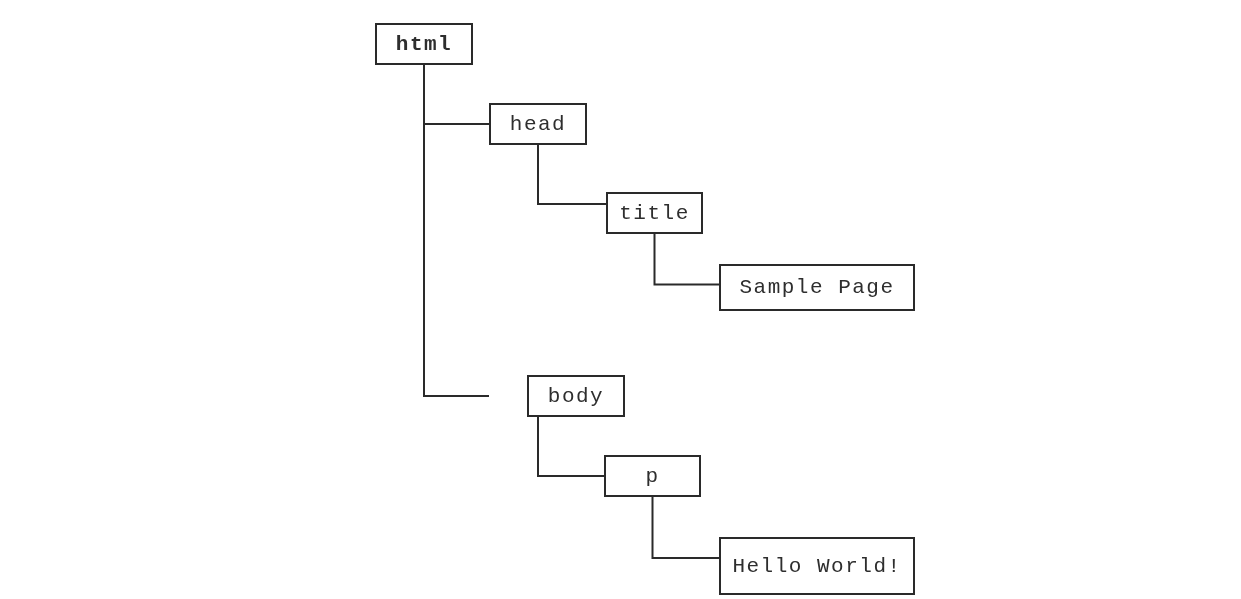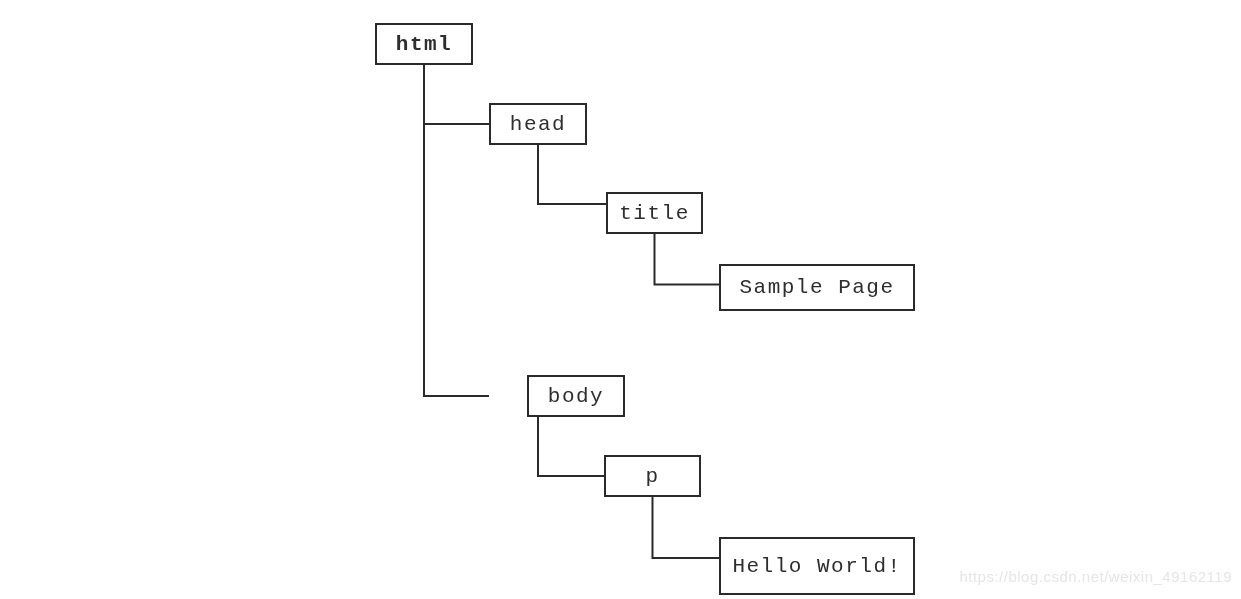--- a/index.html
+++ b/index.html
@@ -65,14 +65,13 @@
     </svg>
   <div id="nodes">
       <div class="node" style="left: 375px; top: 23px; width: 98px; height: 42px; font-weight: bold;">html</div>
       <div class="node" style="left: 489px; top: 103px; width: 98px; height: 42px;">head</div>
       <div class="node" style="left: 606px; top: 183px; width: 97px; height: 42px; margin-top: 9px;">title</div>
       <div class="node" style="left: 719px; top: 264px; width: 196px; height: 47px;">Sample Page</div>
       <div class="node" style="left: 489px; top: 375px; width: 98px; height: 42px; margin-left: 38px;">body</div>
       <div class="node" style="left: 604px; top: 455px; width: 97px; height: 42px;">p</div>
       <div class="node" style="left: 719px; top: 537px; width: 196px; height: 58px;">Hello World!</div>
     </div>
-  <div class="watermark">https://blog.csdn.net/weixin_49162119</div>
 </div>
 
 </body></html>

